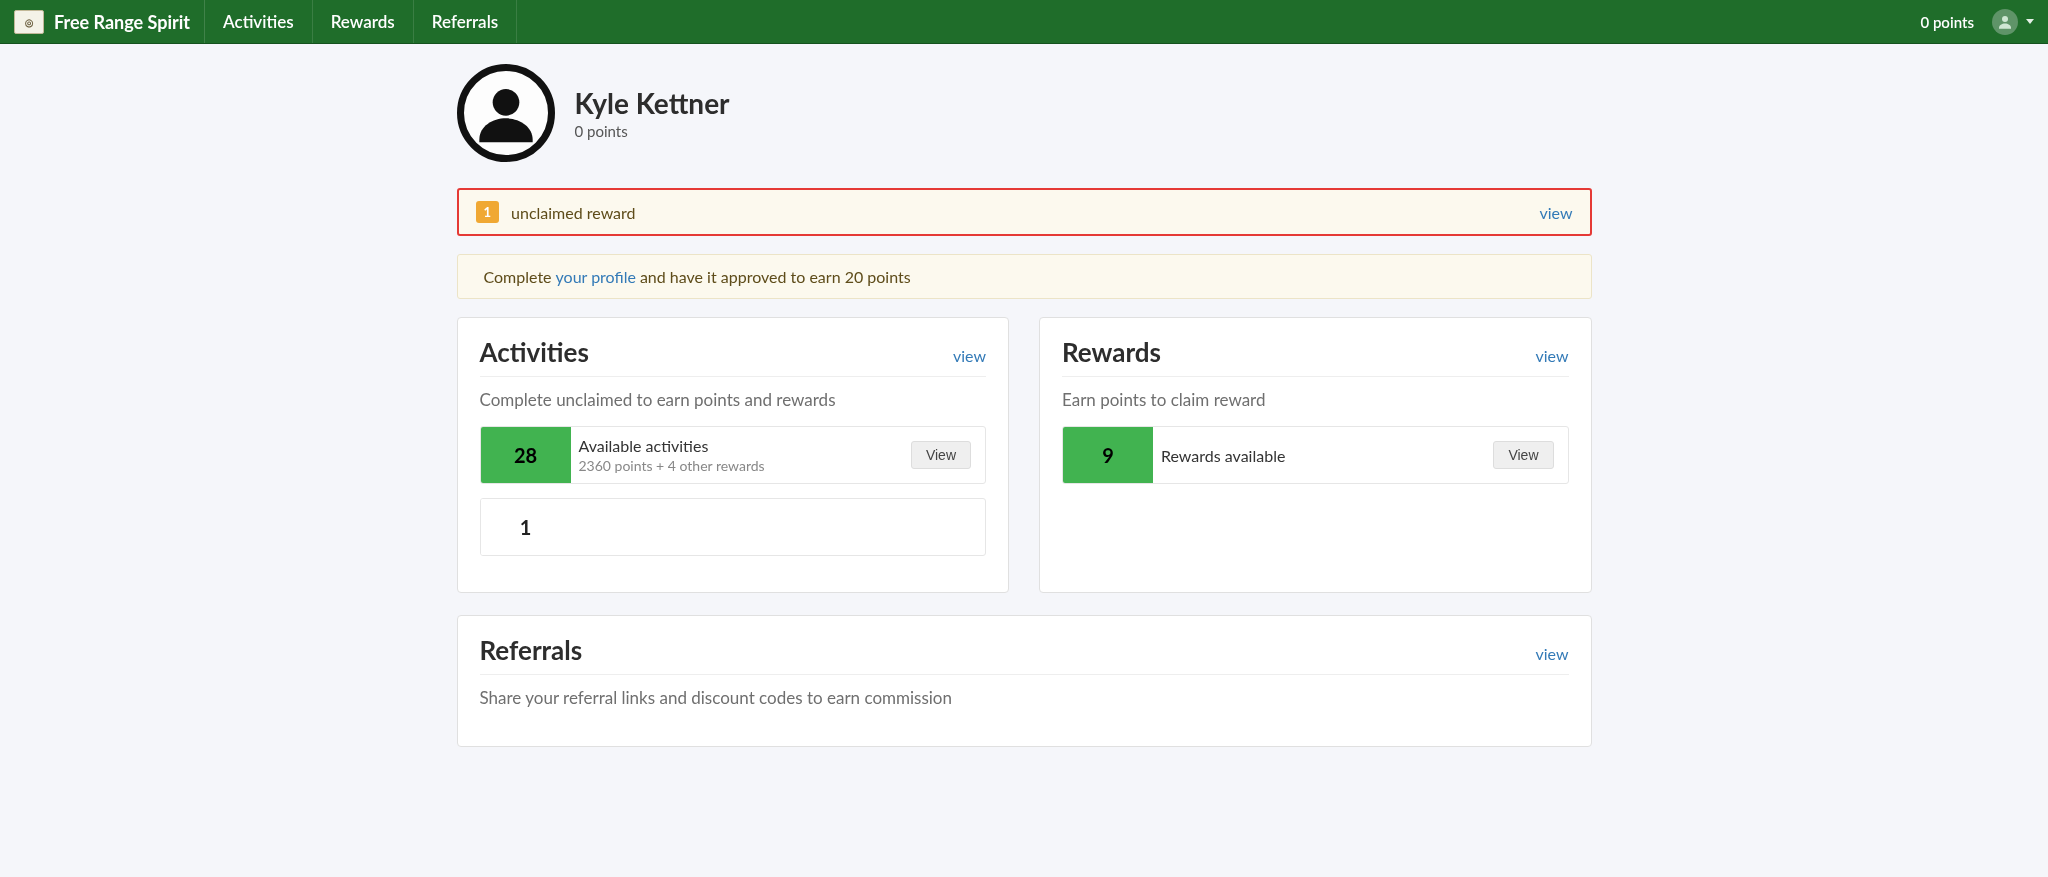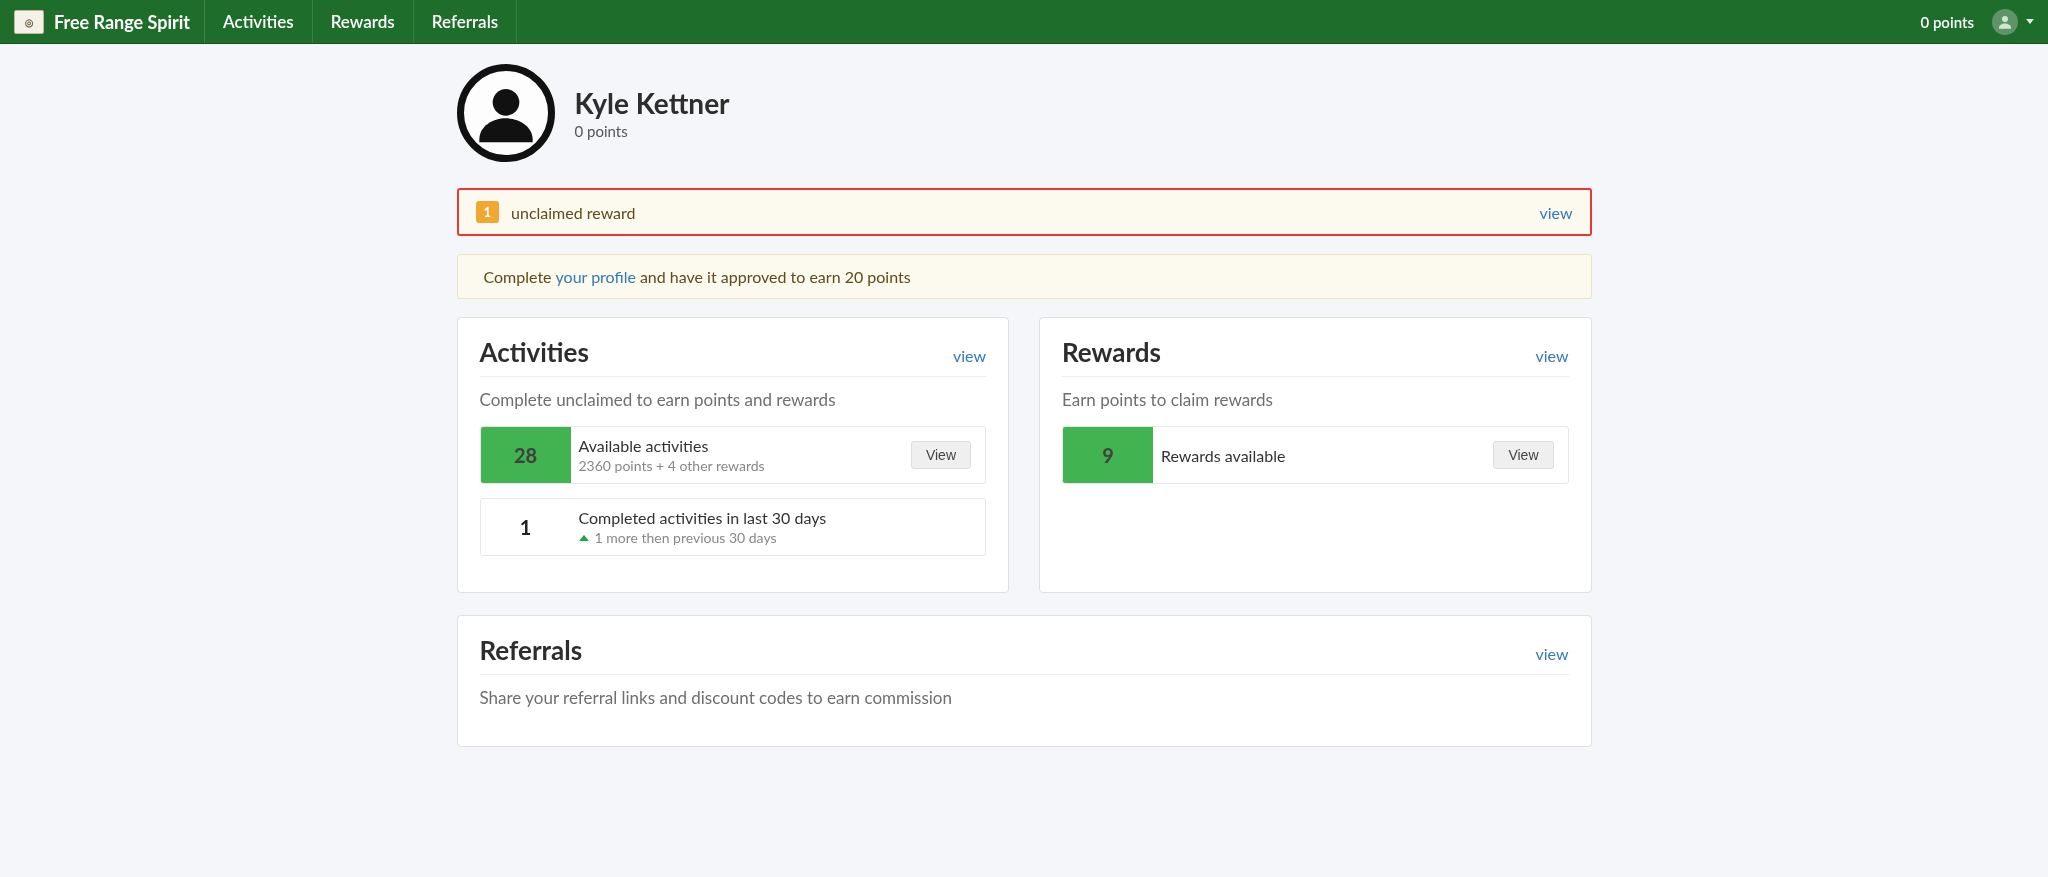--- a/index.html
+++ b/index.html
@@ -148,21 +148,21 @@
     border-radius: 3px;
     margin-bottom: 14px;
     min-height: 58px;
     overflow: hidden;
   }
   .stat-num {
     width: 90px;
     display: flex; align-items: center; justify-content: center;
     font-size: 20px; font-weight: 700;
   }
-  .stat-num.green { background: var(--green-stat); color: #404040; }
+  .stat-num.green { background: var(--green-stat); color: #000000; }
   .stat-num.plain { background: #fff; color: #222; }
   .stat-body { flex:1; display:flex; flex-direction:column; justify-content:center; padding: 8px 8px; }
   .stat-title { font-size: 16px; color: #333; }
   .stat-sub { font-size: 14px; color: #888; margin-top: 2px; display:flex; align-items:center; gap:6px;text-align:center;}
   .up-caret {
     width:0; height:0;
     border-left:5px solid transparent;
     border-right:5px solid transparent;
     border-bottom:6px solid #1ea84b;
     display:inline-block;
@@ -248,36 +248,29 @@
         <div class="stat-num green">28</div>
         <div class="stat-body">
           <div class="stat-title">Available activities</div>
           <div class="stat-sub">2360 points + 4 other rewards</div>
         </div>
         <button class="btn-view">View</button>
       </div>
 
       <div class="stat-row">
         <div class="stat-num plain">1</div>
-        <div class="stat-body">
-          <div class="stat-title">Completed activities in last 30 days</div>
-          <div class="stat-sub">
-            <span class="up-caret"></span>
-            <span>1 more then previous 30 days</span>
-          </div>
-        </div>
       </div>
     </div>
 
     <div class="card">
       <div class="card-head">
         <h2 class="card-title">Rewards</h2>
         <a class="view-link">view</a>
       </div>
-      <div class="card-sub">Earn points to claim rewards</div>
+      <div class="card-sub">Earn points to claim reward</div>
 
       <div class="stat-row">
         <div class="stat-num green">9</div>
         <div class="stat-body">
           <div class="stat-title">Rewards available</div>
         </div>
         <button class="btn-view">View</button>
       </div>
     </div>
   </div>

